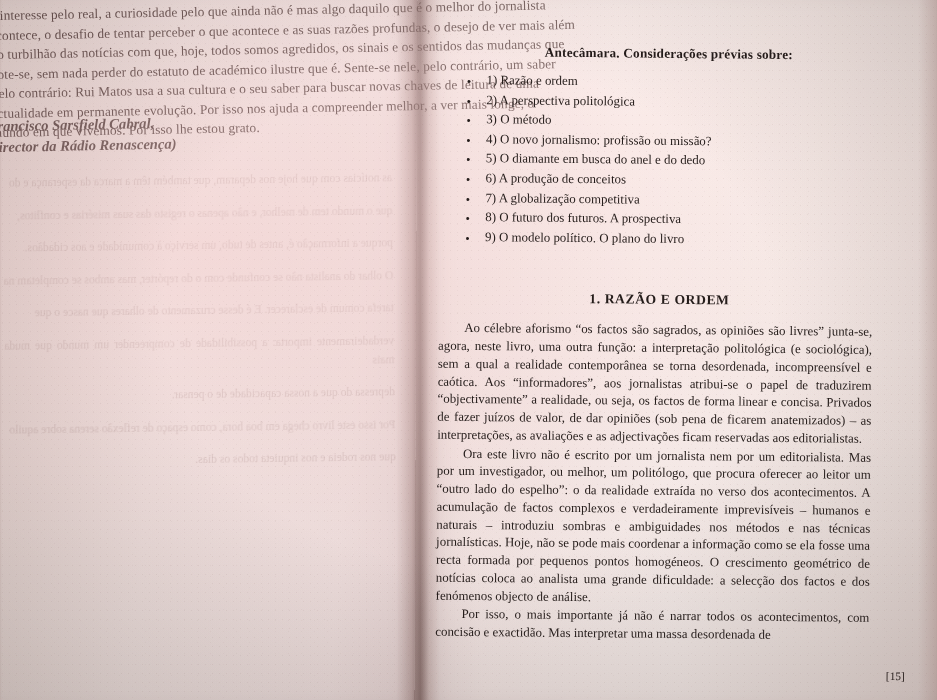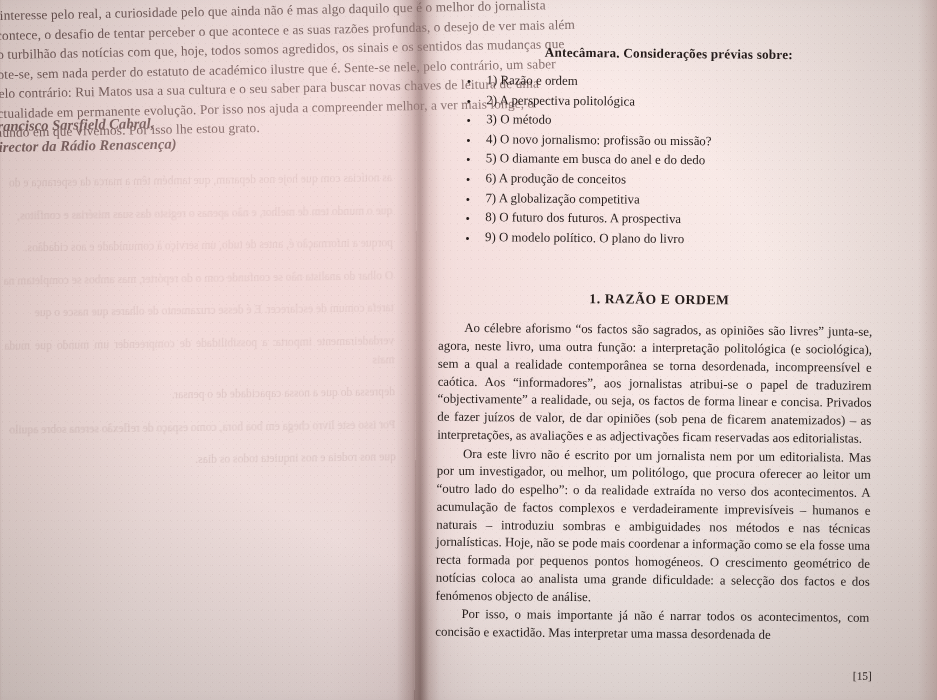--- a/index.html
+++ b/index.html
@@ -203,21 +203,21 @@
     line-height: 17.75px;
     text-align: justify;
     margin: 0;
     text-indent: 26px;
     hyphens: manual;
   }
   .body-p + .body-p { margin-top: 1px; }
 
   #folio {
     position: absolute;
-    right: 69px;
+    right: 36px;
     bottom: 26px;
     font-size: 11.4px;
     color: #2a211f;
   }
 
   
   #speckle {
     position: absolute;
     inset: 0;
     z-index: 9;

